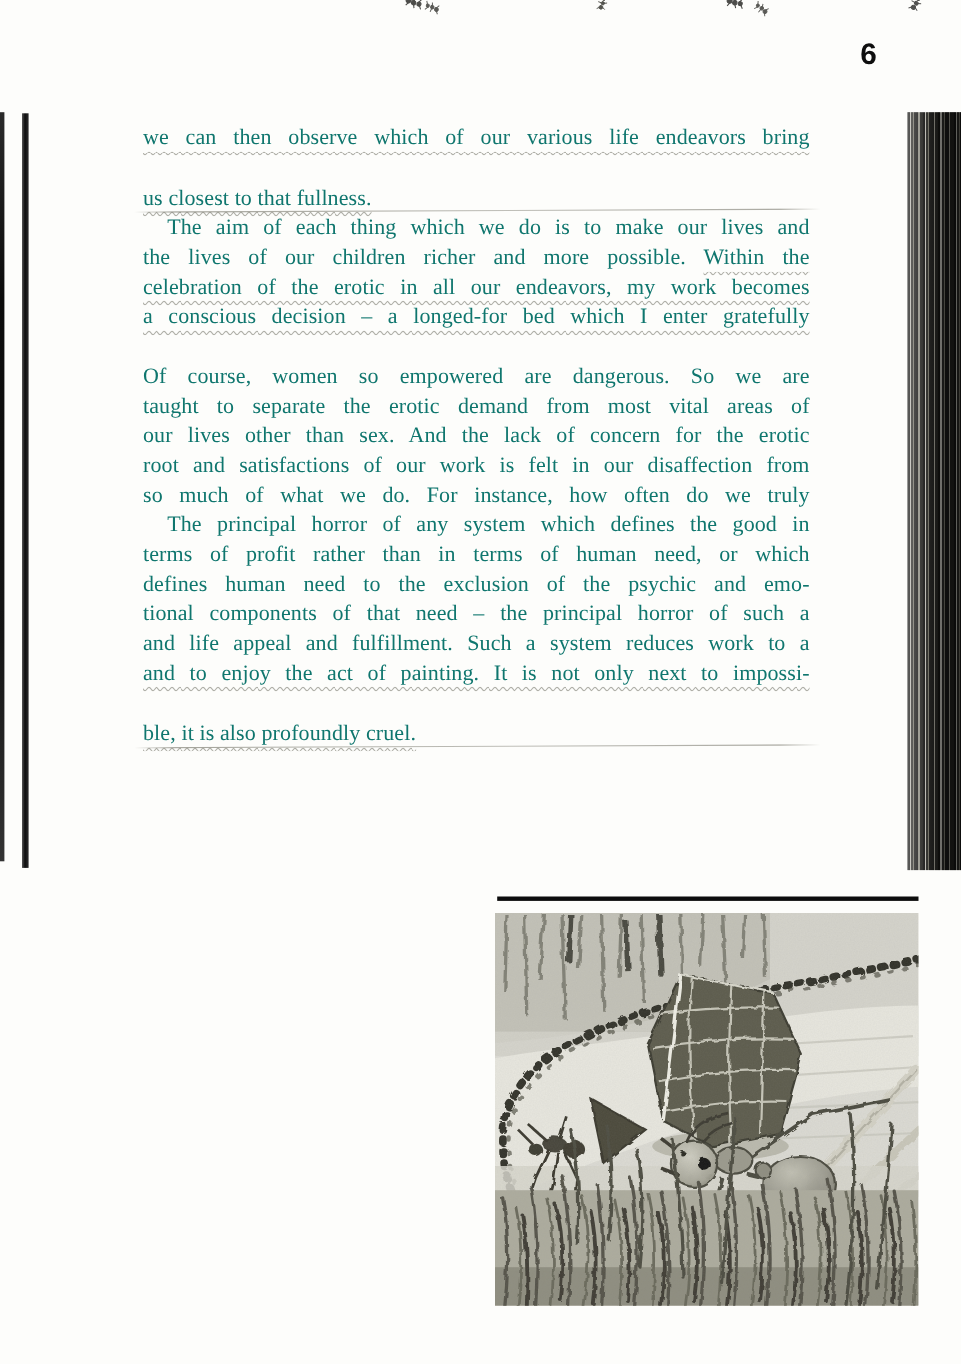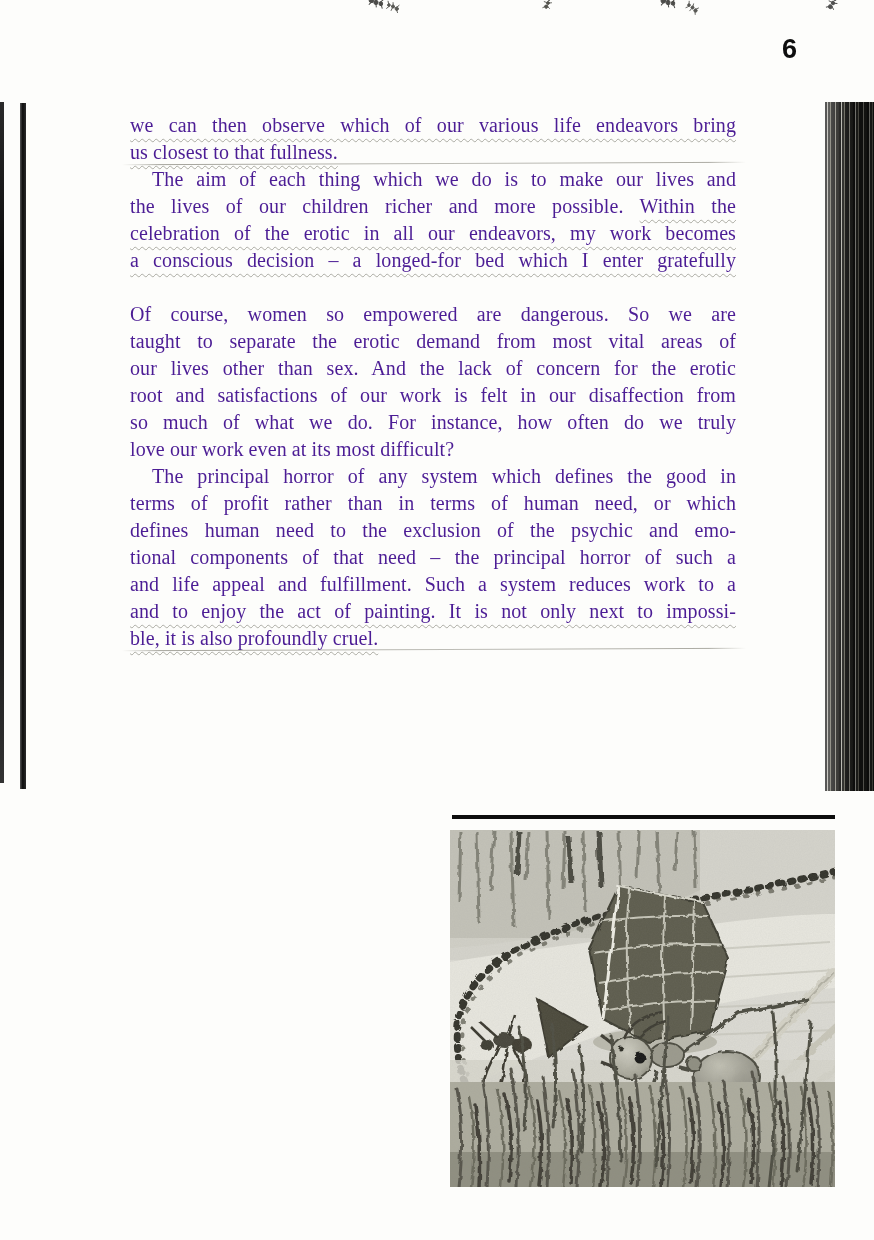--- a/index.html
+++ b/index.html
@@ -14,24 +14,24 @@
   .edge{position:absolute;left:825px;top:102px;width:49px;height:689px;
         background:
           linear-gradient(90deg, rgba(255,255,255,.30), rgba(255,255,255,.06) 35%, rgba(0,0,0,.38) 60%, rgba(0,0,0,.5)),
           repeating-linear-gradient(90deg,#141412 0 2px,#b7b6ae 2px 3px,#2a2a26 3px 5px,#757468 5px 6px,#1a1a18 6px 10px,#8e8d83 10px 11px,#20201d 11px 14px);}
 
   
   .pagenum{position:absolute;left:782px;top:34px;font:bold 27px/30px "Liberation Sans", sans-serif;color:#0e0e0e;}
 
   
   .text-col{position:absolute;left:130px;top:112px;width:606px;
-            font-size:20px;line-height:27px;color:#4c1d95;letter-spacing:.1px;}
+            font-size:20px;line-height:27px;color:#0f766e;letter-spacing:.1px;}
   .para.gap{margin-top:27px;}
   .line{text-align:justify;text-align-last:justify;position:relative;}
-  .line.last{text-align-last:left;}
+  .line.last{text-align-last:left;margin-top:28px;}
   .line.indent{text-indent:22px;}
   .u{text-decoration-line:underline;text-decoration-style:wavy;
      text-decoration-color:rgba(128,127,116,.62);text-decoration-thickness:1px;text-underline-offset:6px;}
   .line.ext::after{content:"";position:absolute;left:-8px;right:-10px;bottom:2px;height:1px;
      background:linear-gradient(90deg,rgba(128,127,116,0),rgba(128,127,116,.7) 6%,rgba(128,127,116,.5) 55%,rgba(128,127,116,.65) 94%,rgba(128,127,116,0));
      transform:rotate(-.25deg);}
 
   
   .doodle{position:absolute;top:-5px;}
   .doodle svg{display:block;}
@@ -122,21 +122,20 @@
         <div class="line"><span>the lives of our children richer and more possible. </span><span class="u">Within the</span></div>
         <div class="line"><span class="u">celebration of the erotic in all our endeavors, my work becomes</span></div>
         <div class="line"><span class="u">a conscious decision – a longed-for bed which I enter gratefully</span></div>
       </div>
       <div class="para gap">
         <div class="line"><span>Of course, women so empowered are dangerous. So we are</span></div>
         <div class="line"><span>taught to separate the erotic demand from most vital areas of</span></div>
         <div class="line"><span>our lives other than sex. And the lack of concern for the erotic</span></div>
         <div class="line"><span>root and satisfactions of our work is felt in our disaffection from</span></div>
         <div class="line"><span>so much of what we do. For instance, how often do we truly</span></div>
-        <div class="line last"><span>love our work even at its most difficult?</span></div>
       </div>
       <div class="para">
         <div class="line indent"><span>The principal horror of any system which defines the good in</span></div>
         <div class="line"><span>terms of profit rather than in terms of human need, or which</span></div>
         <div class="line"><span>defines human need to the exclusion of the psychic and emo-</span></div>
         <div class="line"><span>tional components of that need – the principal horror of such a</span></div>
         <div class="line"><span>and life appeal and fulfillment. Such a system reduces work to a</span></div>
         <div class="line"><span class="u">and to enjoy the act of painting. It is not only next to impossi-</span></div>
         <div class="line last ext"><span class="u">ble, it is also profoundly cruel.</span></div>
       </div>

